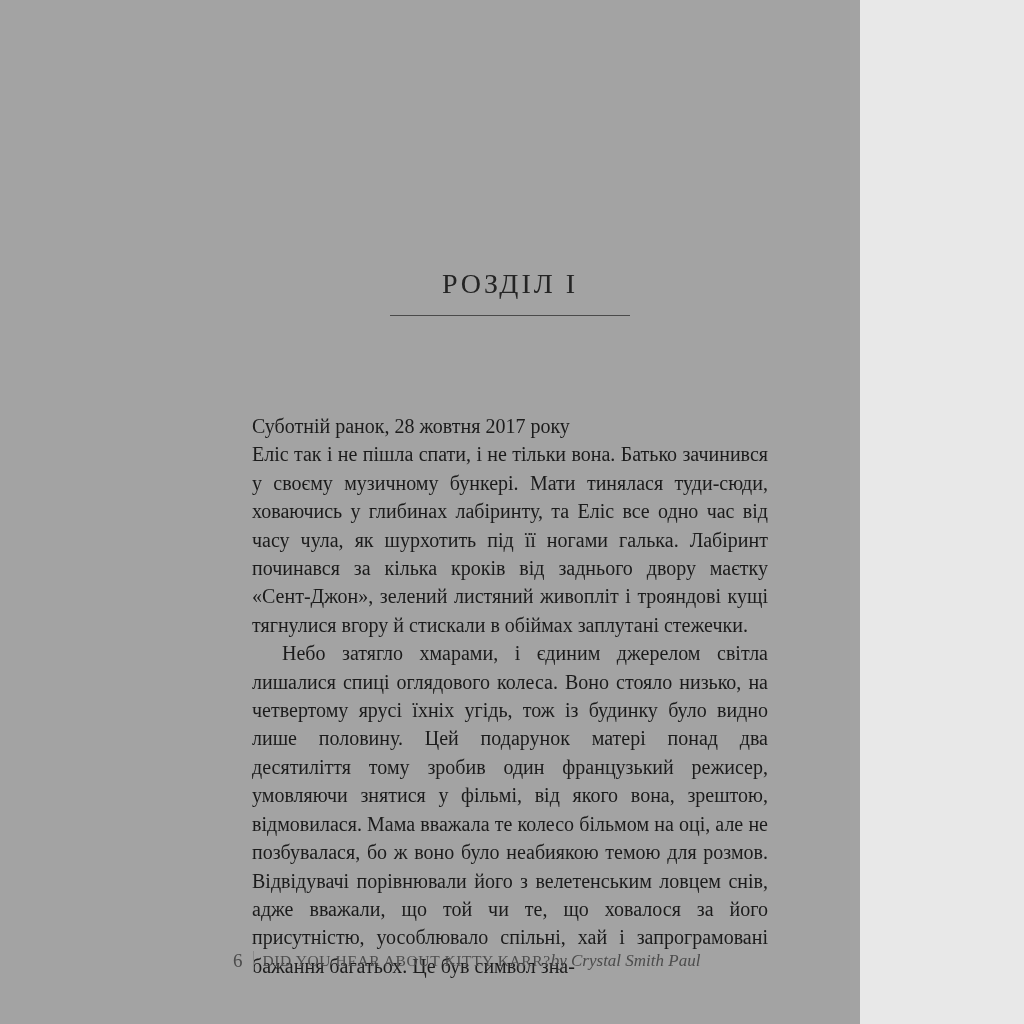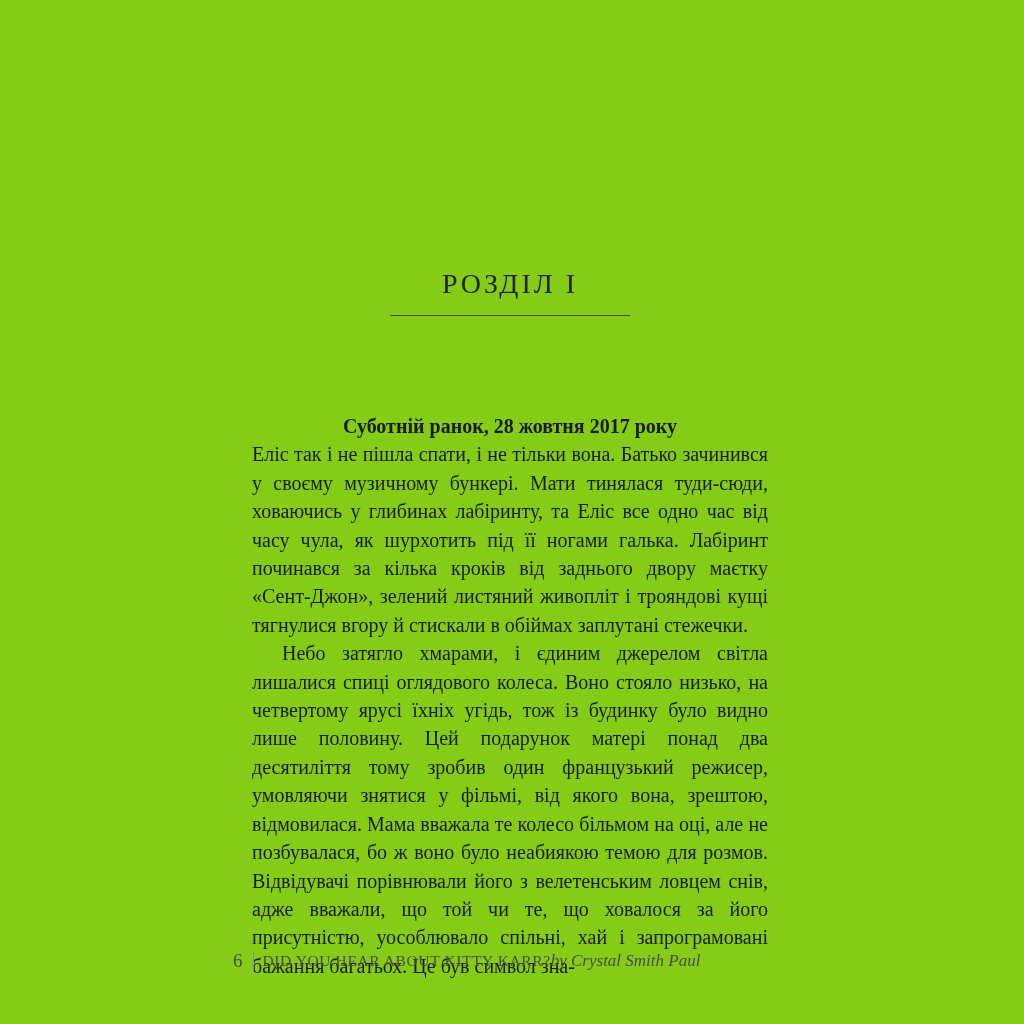--- a/index.html
+++ b/index.html
@@ -1,22 +1,22 @@
 <!DOCTYPE html>
 <html lang="uk"><head>
 <meta charset="utf-8">
 <title>Book Page</title>
 <style>
   * { margin: 0; padding: 0; box-sizing: border-box; }
   html, body { background: #e8e8e8; }
   .page {
     position: relative;
-    width: 1024px;
+    width: 860px;
     height: 1024px;
-    background: #84cc16;
+    background: #a3a3a3;
     font-family: "Liberation Serif", "DejaVu Serif", serif;
     color: #1c1c1c;
     overflow: hidden;
   }
 
   
   .chapter-head {
     position: absolute;
     left: 252px;
     top: 268px;
@@ -49,22 +49,22 @@
     position: absolute;
     left: 252px;
     top: 412px;
     width: 516px;
     font-size: 20px;
     line-height: 28.4px;
     text-align: justify;
     color: #1b1b1b;
   }
   .date-heading {
-    font-weight: bold;
-    text-align: center;
+    font-weight: normal;
+    text-align: left;
   }
   .body-text p { margin: 0; }
   .para-indent { text-indent: 30px; }
 
   
   .footer {
     position: absolute;
     left: 233px;
     top: 950px;
     display: flex;

